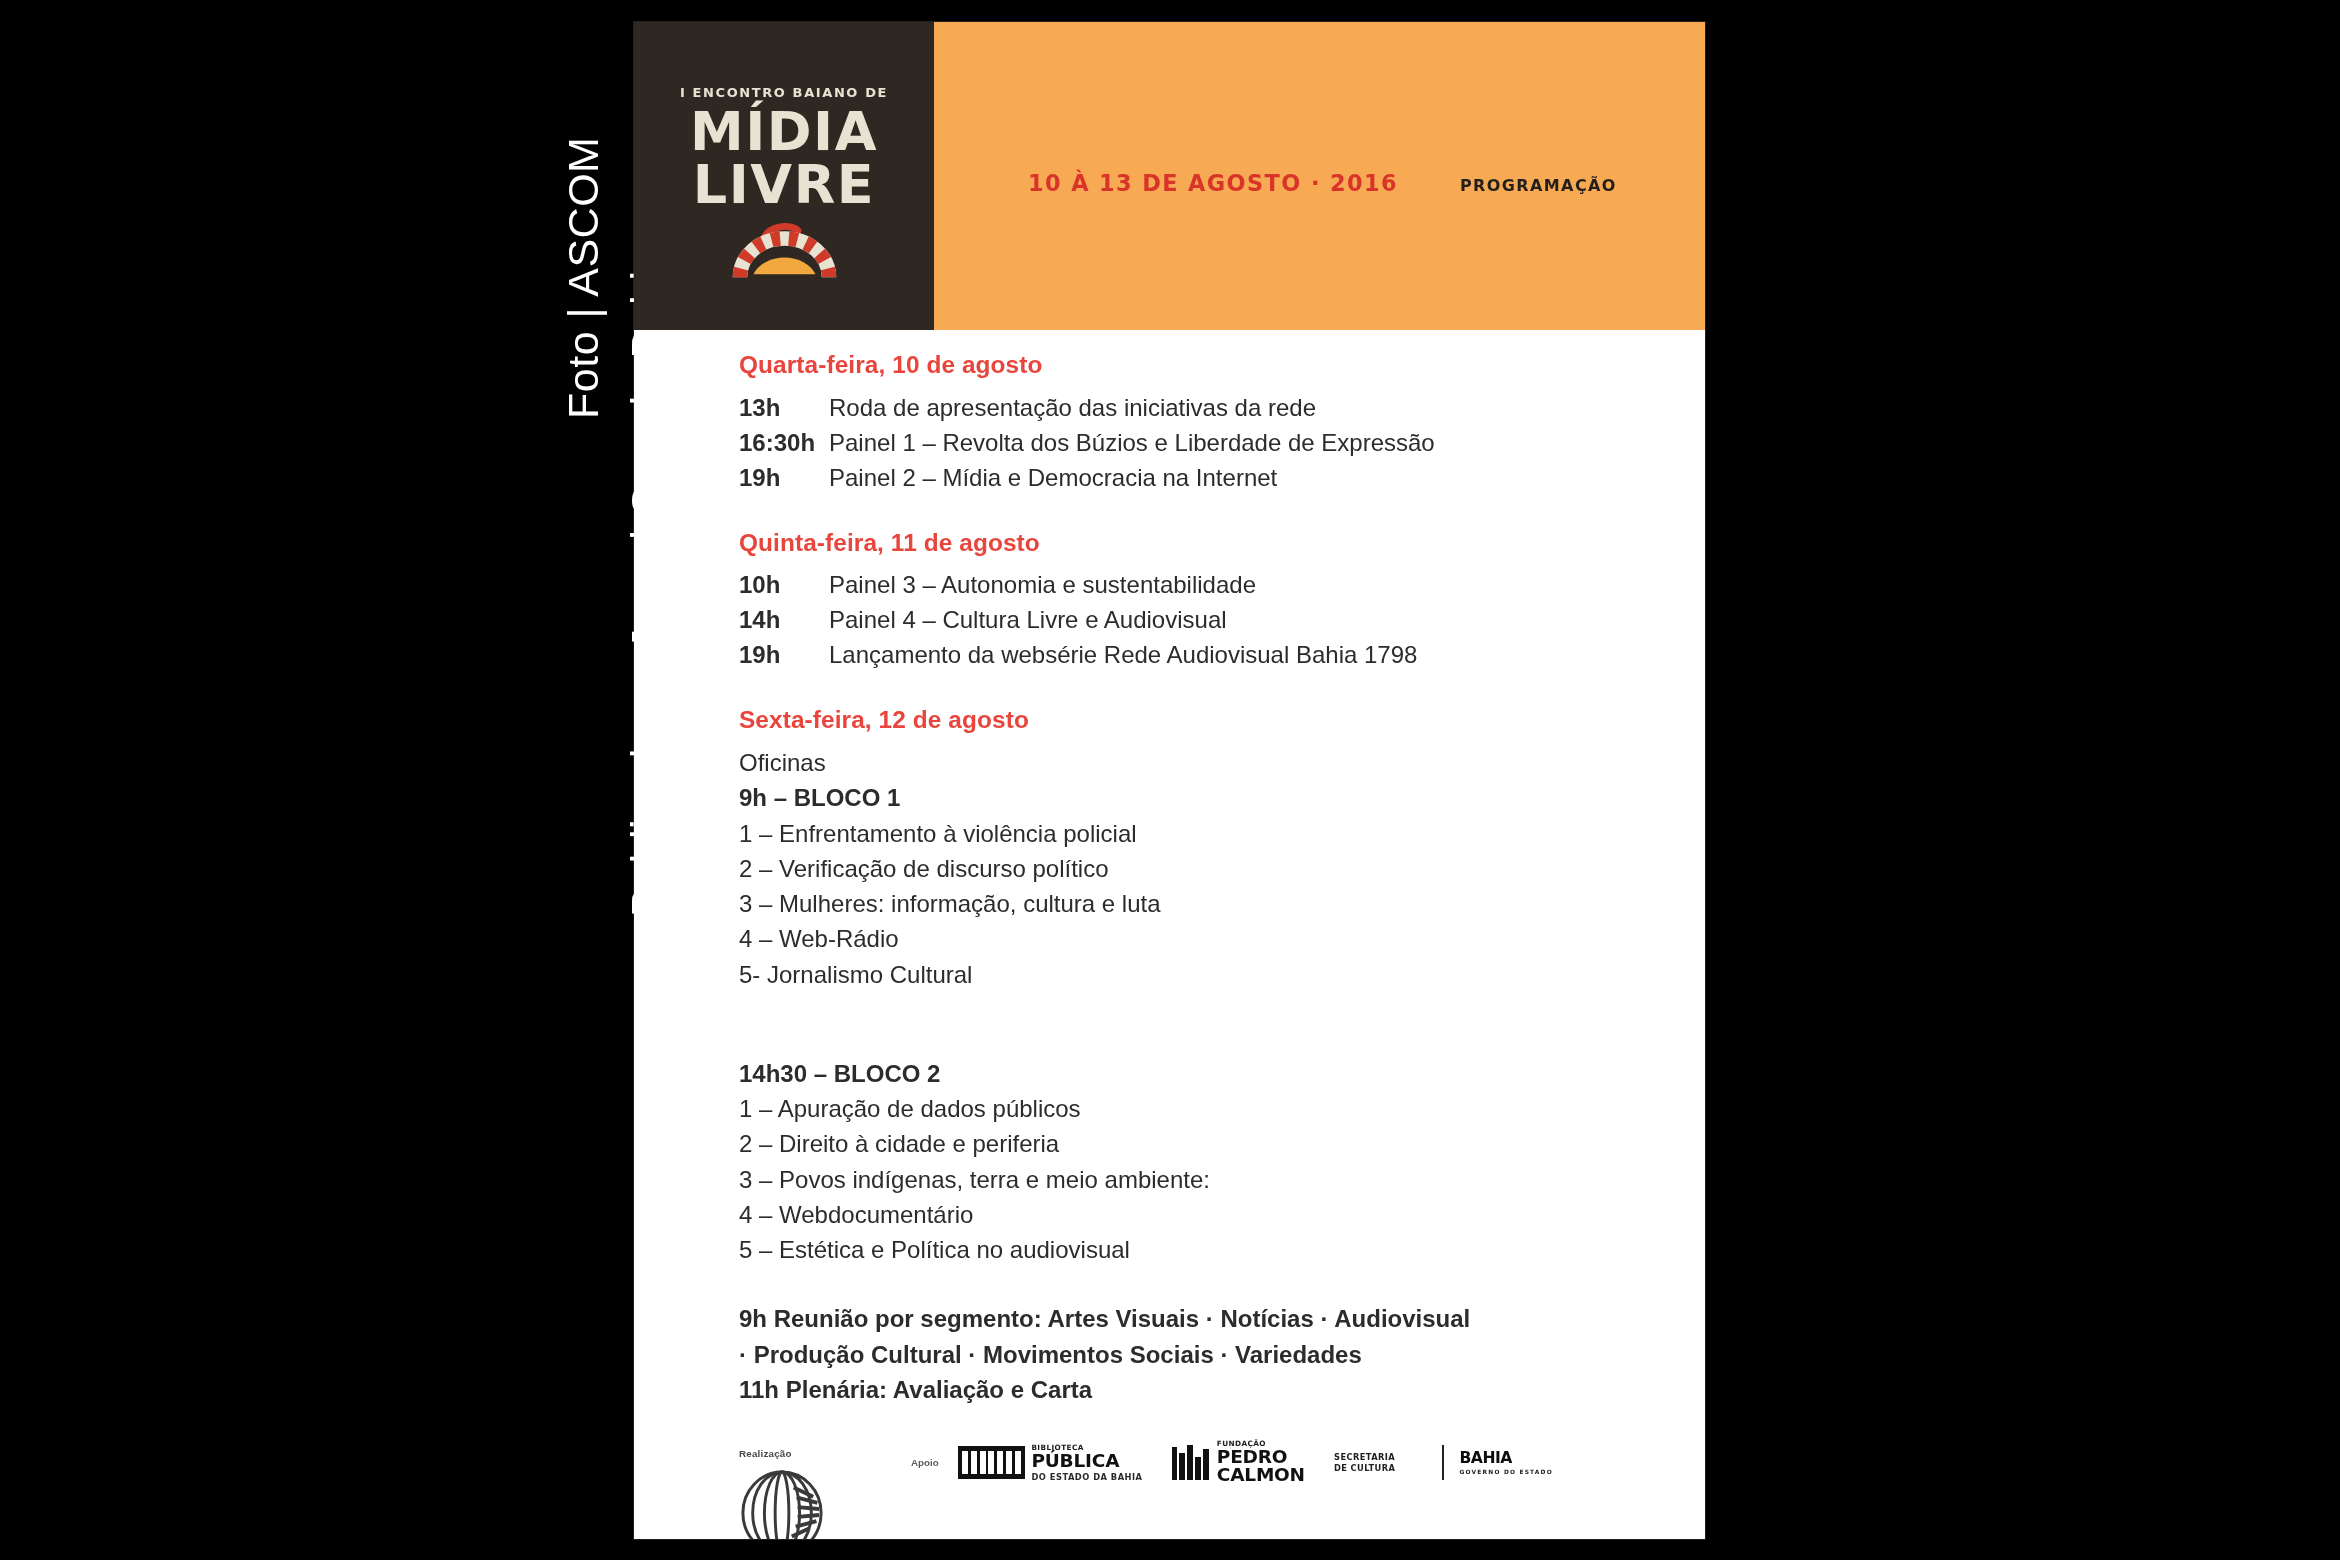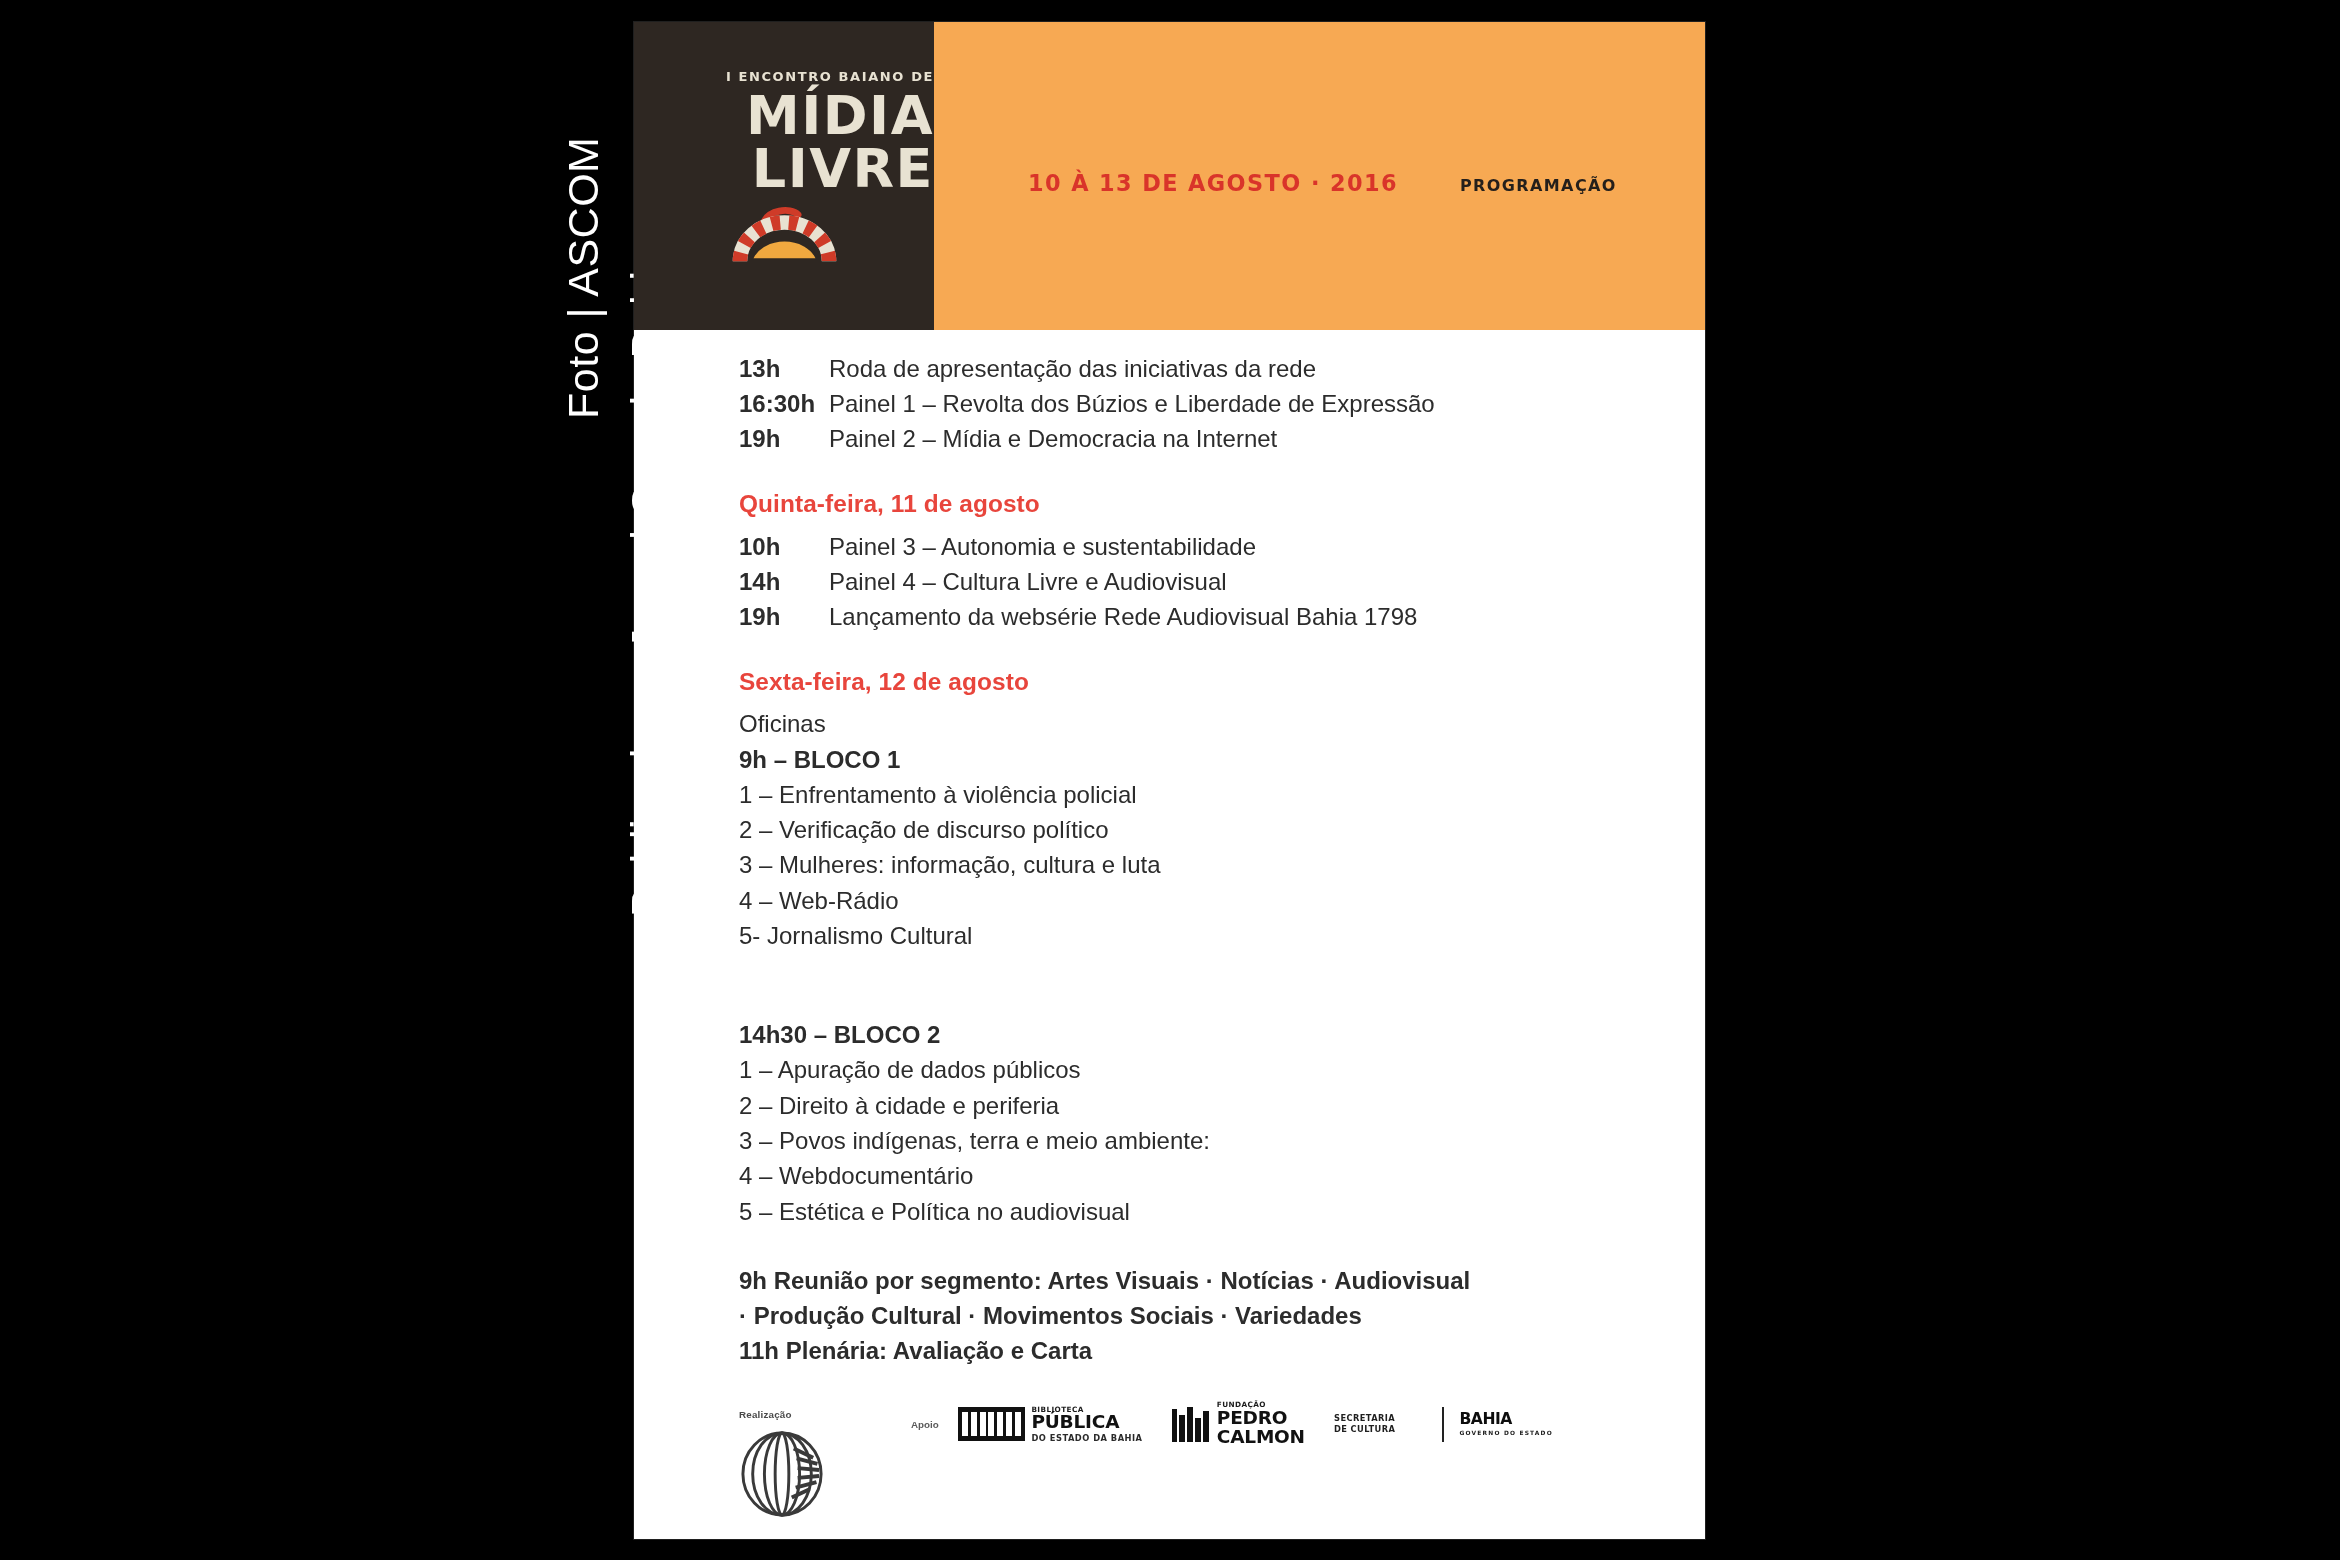--- a/index.html
+++ b/index.html
@@ -39,21 +39,21 @@
     width:300px; height:308px; background:#2e2722;
     position:relative; flex:0 0 300px;
   }
   #header-orange {
     flex:1 1 auto; height:308px; background:#f7a953;
     position:relative;
     text-align:right;
   }
 
   
-  #logo-lockup { position:absolute; left:0; right:0; top:47px; text-align:right; }
+  #logo-lockup { position:absolute; left:0; right:0; top:63px; text-align:center; }
   #logo-kicker {
     font-family:"DejaVu Sans", sans-serif;
     font-weight:700; font-size:13px; letter-spacing:1.6px;
     color:#e8e2d2; margin-bottom:6.8px;
   }
   .logo-word {
     font-family:"DejaVu Sans", sans-serif;
     font-weight:700; font-size:54px; line-height:.97;
     letter-spacing:1.5px; color:#e8e2d2;
   }
@@ -200,20 +200,21 @@
         <div id="band-row">
           <div id="band-date">10 À 13 DE AGOSTO · 2016</div>
           <div id="band-label">PROGRAMAÇÃO</div>
         </div>
       </div>
     </div>
 
     <div id="schedule">
 
       <div class="day-block">
+        <div class="day-title">Quarta-feira, 10 de agosto</div>
         <div class="ev-row">
           <span class="ev-time">13h</span>
           <span class="ev-desc">Roda de apresentação das iniciativas da rede</span>
         </div>
         <div class="ev-row">
           <span class="ev-time">16:30h</span>
           <span class="ev-desc">Painel 1 – Revolta dos Búzios e Liberdade de Expressão</span>
         </div>
         <div class="ev-row">
           <span class="ev-time">19h</span>

